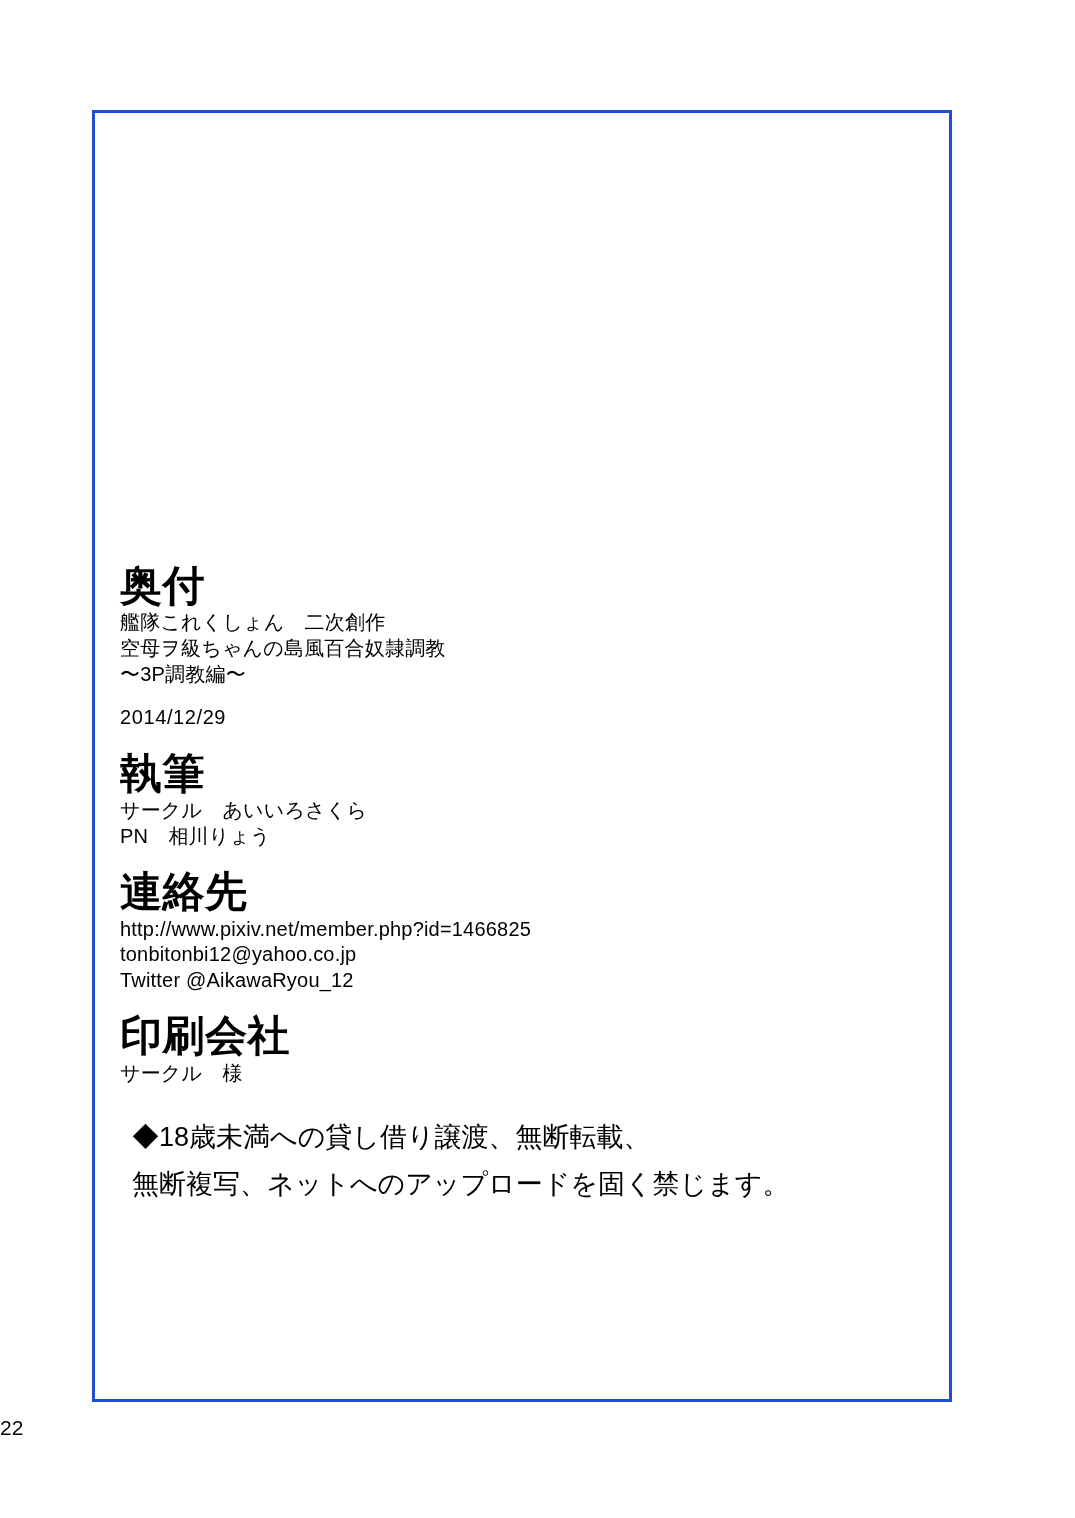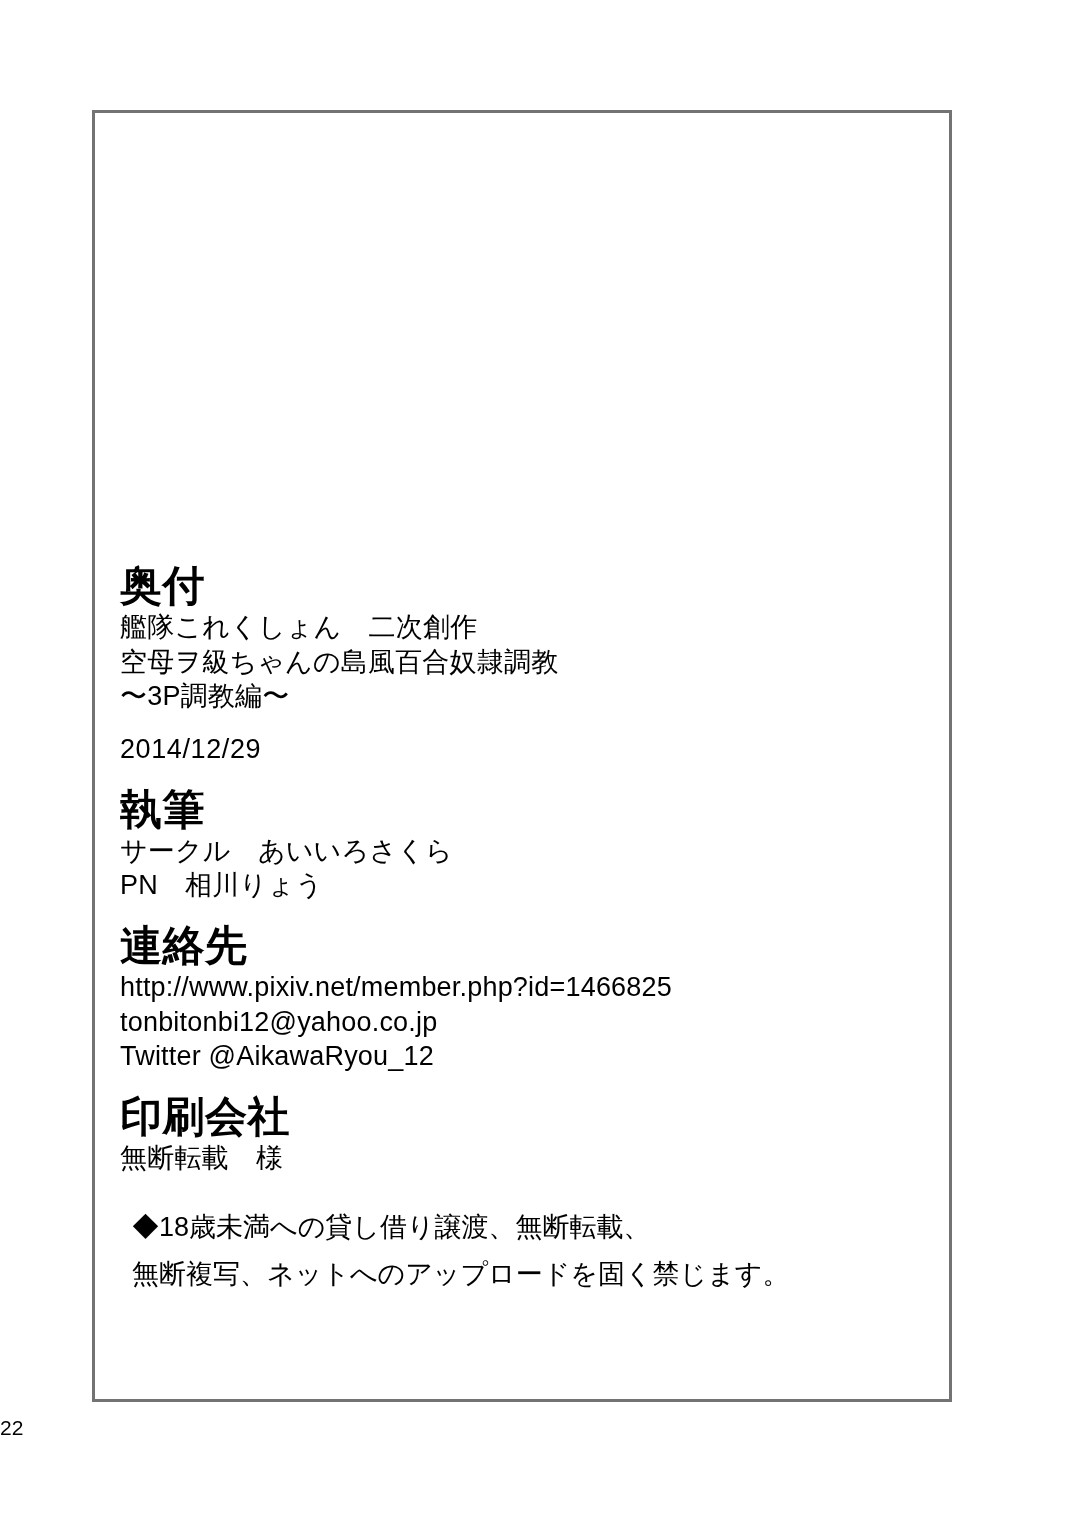--- a/index.html
+++ b/index.html
@@ -14,21 +14,21 @@
     font-family: "Liberation Sans", sans-serif;
     color: #000000;
     overflow: hidden;
   }
   .page-frame {
     position: absolute;
     left: 92px;
     top: 110px;
     width: 860px;
     height: 1292px;
-    border: 3px solid #737373;
+    border: 3px solid #1d4ed8;
     box-sizing: border-box;
     background: #ffffff;
   }
   .colophon {
     position: absolute;
     left: 25px;
     top: 450px;
     width: 790px;
   }
   .section {
@@ -36,21 +36,21 @@
   }
   .section-heading {
     font-weight: bold;
     font-size: 42px;
     line-height: 1.08;
     letter-spacing: 0.5px;
     margin: 0 0 2px 0;
     white-space: pre;
   }
   .section-line {
-    font-size: 27px;
+    font-size: 20px;
     line-height: 1.28;
     margin: 0;
     white-space: pre;
     letter-spacing: 0.2px;
   }
   .section-line.mono-ish {
     letter-spacing: 0.6px;
   }
   .gap-s { margin-bottom: 20px; }
   .notice {
@@ -97,21 +97,21 @@
 
     <div class="section gap-s">
       <div class="section-heading">連絡先</div>
       <div class="section-line">http://www.pixiv.net/member.php?id=1466825</div>
       <div class="section-line">tonbitonbi12@yahoo.co.jp</div>
       <div class="section-line">Twitter @AikawaRyou_12</div>
     </div>
 
     <div class="section">
       <div class="section-heading">印刷会社</div>
-      <div class="section-line">無断転載　様</div>
+      <div class="section-line">サークル　様</div>
     </div>
 
     <div class="notice">
       <p>◆18歳未満への貸し借り譲渡、無断転載、</p>
       <p>無断複写、ネットへのアップロードを固く禁じます。</p>
     </div>
 
   </div>
 </div>
 

